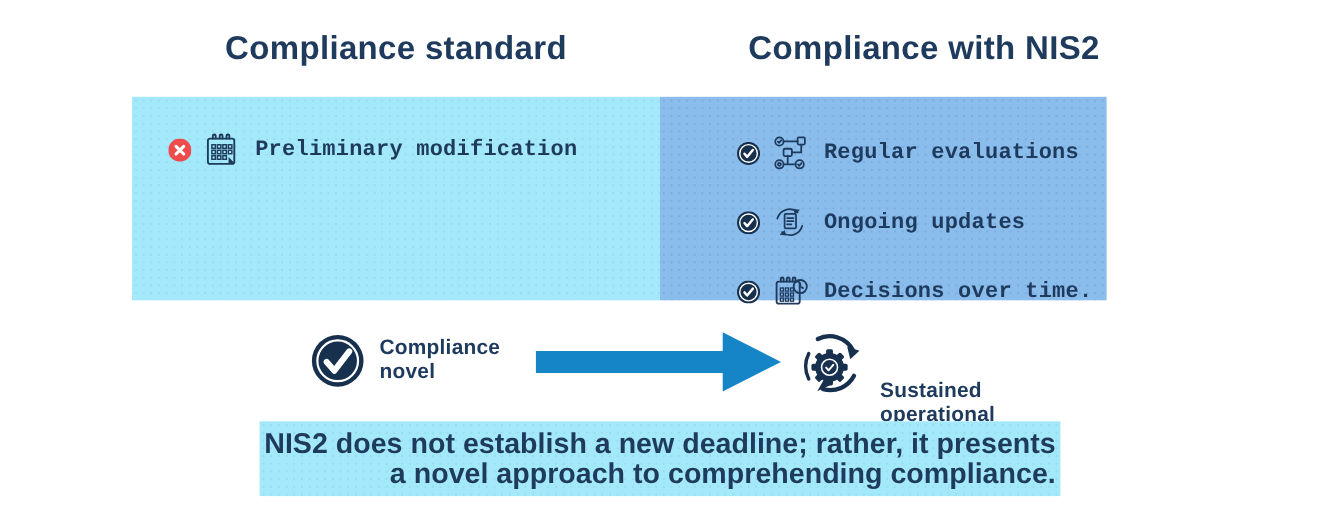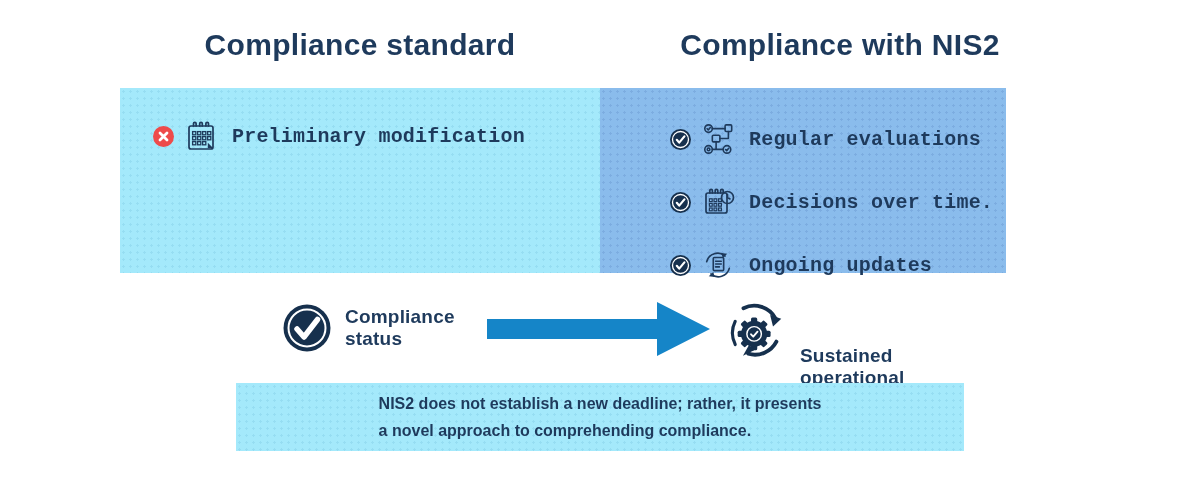--- a/index.html
+++ b/index.html
@@ -43,21 +43,21 @@
   #flow-source-label{left:345px;top:306px;}
   #flow-target-label{left:800px;top:297px;margin-top:48px;}
   #banner{
     position:absolute;left:236px;top:383px;width:728px;height:68px;
     background-color:#a4e9fb;
     background-image:radial-gradient(rgba(46,130,180,.12) 1px,transparent 1.3px);
     background-size:7px 7px;
     display:flex;align-items:center;justify-content:center;
   }
   #banner-text{
-    font-size:16px;font-weight:800;line-height:27px;text-align:left;
+    font-size:26px;font-weight:800;line-height:27px;text-align:right;
     white-space:pre-line;color:#1e3a5c;letter-spacing:0;
   }
   svg{display:block;}
   .ln{stroke:#1e3a5c;stroke-width:1.7;fill:none;stroke-linecap:round;stroke-linejoin:round;}
 </style>
 </head>
 <body>
 
 <div id="canvas">
 
@@ -131,20 +131,41 @@
 
       <div class="item">
         <span class="status-ic">
           <svg viewBox="0 0 21 21" width="21" height="21">
               <circle cx="10.5" cy="10.5" r="10.5" fill="#16304d"></circle>
               <circle cx="10.5" cy="10.5" r="8" fill="none" stroke="#fff" stroke-width="1.3"></circle>
               <path d="M6.8 10.8 l2.4 2.8 l5.2 -6.2" stroke="#fff" stroke-width="2.2" fill="none" stroke-linecap="round" stroke-linejoin="round"></path>
             </svg>
         </span>
         <span class="theme-ic">
+          <svg viewBox="0 0 36 36" width="34" height="34">
+            <rect class="ln" x="13" y="10" width="11" height="14" rx="1.2"></rect>
+            <path class="ln" d="M15.5 14 h6 M15.5 17 h6 M15.5 20 h4" stroke-width="1.4"></path>
+            <path class="ln" d="M30 21.5 a12 12 0 0 1 -19.5 6"></path>
+            <path d="M13 25.5 L8.2 30 L14.5 30.8 Z" fill="#1e3a5c"></path>
+            <path class="ln" d="M6 14.5 a12 12 0 0 1 19.5 -6"></path>
+            <path d="M23 10.5 L27.8 6 L21.5 5.2 Z" fill="#1e3a5c"></path>
+          </svg>
+        </span>
+        <span class="item-label">Ongoing updates</span>
+      </div>
+
+      <div class="item">
+        <span class="status-ic">
+          <svg viewBox="0 0 21 21" width="21" height="21">
+              <circle cx="10.5" cy="10.5" r="10.5" fill="#16304d"></circle>
+              <circle cx="10.5" cy="10.5" r="8" fill="none" stroke="#fff" stroke-width="1.3"></circle>
+              <path d="M6.8 10.8 l2.4 2.8 l5.2 -6.2" stroke="#fff" stroke-width="2.2" fill="none" stroke-linecap="round" stroke-linejoin="round"></path>
+            </svg>
+        </span>
+        <span class="theme-ic">
           <svg viewBox="0 0 34 34" width="34" height="34">
             <rect class="ln" x="5" y="8" width="21" height="20" rx="2"></rect>
             <path class="ln" d="M8.8 8 V5.6 a1.3 1.3 0 0 1 2.6 0 V8 M14.2 8 V5.6 a1.3 1.3 0 0 1 2.6 0 V8 M19.6 8 V5.6 a1.3 1.3 0 0 1 2.6 0 V8" stroke-width="1.3"></path>
             <g fill="none" stroke="#1e3a5c" stroke-width="1.2">
               <rect x="8.4" y="13.8" width="2.8" height="2.8"></rect>
                 <rect x="13" y="13.8" width="2.8" height="2.8"></rect>
                 <rect x="17.6" y="13.8" width="2.8" height="2.8"></rect>
               <rect x="8.4" y="18.4" width="2.8" height="2.8"></rect>
                 <rect x="13" y="18.4" width="2.8" height="2.8"></rect>
                 <rect x="17.6" y="18.4" width="2.8" height="2.8"></rect>
@@ -152,53 +173,32 @@
                 <rect x="13" y="23" width="2.8" height="2.8"></rect>
                 <rect x="17.6" y="23" width="2.8" height="2.8"></rect>
             </g>
             <circle class="ln" cx="26.5" cy="12.5" r="6" fill="#8abcec"></circle>
             <path class="ln" d="M26.5 9.6 V12.5 L29 13.9" stroke-width="1.5"></path>
           </svg>
         </span>
         <span class="item-label">Decisions over time.</span>
       </div>
 
-      <div class="item">
-        <span class="status-ic">
-          <svg viewBox="0 0 21 21" width="21" height="21">
-              <circle cx="10.5" cy="10.5" r="10.5" fill="#16304d"></circle>
-              <circle cx="10.5" cy="10.5" r="8" fill="none" stroke="#fff" stroke-width="1.3"></circle>
-              <path d="M6.8 10.8 l2.4 2.8 l5.2 -6.2" stroke="#fff" stroke-width="2.2" fill="none" stroke-linecap="round" stroke-linejoin="round"></path>
-            </svg>
-        </span>
-        <span class="theme-ic">
-          <svg viewBox="0 0 36 36" width="34" height="34">
-            <rect class="ln" x="13" y="10" width="11" height="14" rx="1.2"></rect>
-            <path class="ln" d="M15.5 14 h6 M15.5 17 h6 M15.5 20 h4" stroke-width="1.4"></path>
-            <path class="ln" d="M30 21.5 a12 12 0 0 1 -19.5 6"></path>
-            <path d="M13 25.5 L8.2 30 L14.5 30.8 Z" fill="#1e3a5c"></path>
-            <path class="ln" d="M6 14.5 a12 12 0 0 1 19.5 -6"></path>
-            <path d="M23 10.5 L27.8 6 L21.5 5.2 Z" fill="#1e3a5c"></path>
-          </svg>
-        </span>
-        <span class="item-label">Ongoing updates</span>
-      </div>
-
     </div>
   </div>
 
   <span id="flow-check" class="flow-icon">
     <svg viewBox="0 0 48 48" width="48" height="48">
       <circle cx="24" cy="24" r="23.5" fill="#16304d"></circle>
       <circle cx="24" cy="24" r="18.5" fill="none" stroke="#fff" stroke-width="2"></circle>
       <path d="M14 25 l7 8 L34.5 15.5" stroke="#fff" stroke-width="5.5" fill="none" stroke-linecap="round" stroke-linejoin="round"></path>
     </svg>
   </span>
   <div id="flow-source-label" class="flow-label">Compliance
-status</div>
+novel</div>
 
   <span id="flow-arrow" class="flow-icon">
     <svg viewBox="0 0 223 54" width="223" height="54">
       <polygon points="0,17 170,17 170,0 223,27 170,54 170,37 0,37" fill="#1585c8"></polygon>
     </svg>
   </span>
 
   <span id="flow-gear" class="flow-icon">
     <svg viewBox="0 0 64 64" width="62" height="62">
       <g fill="#16304d">

